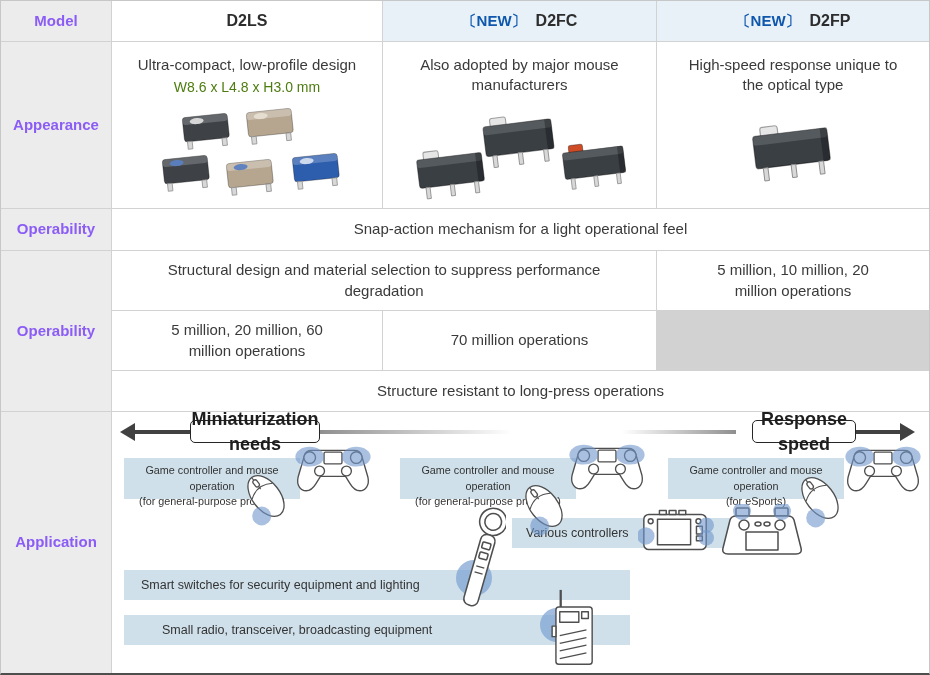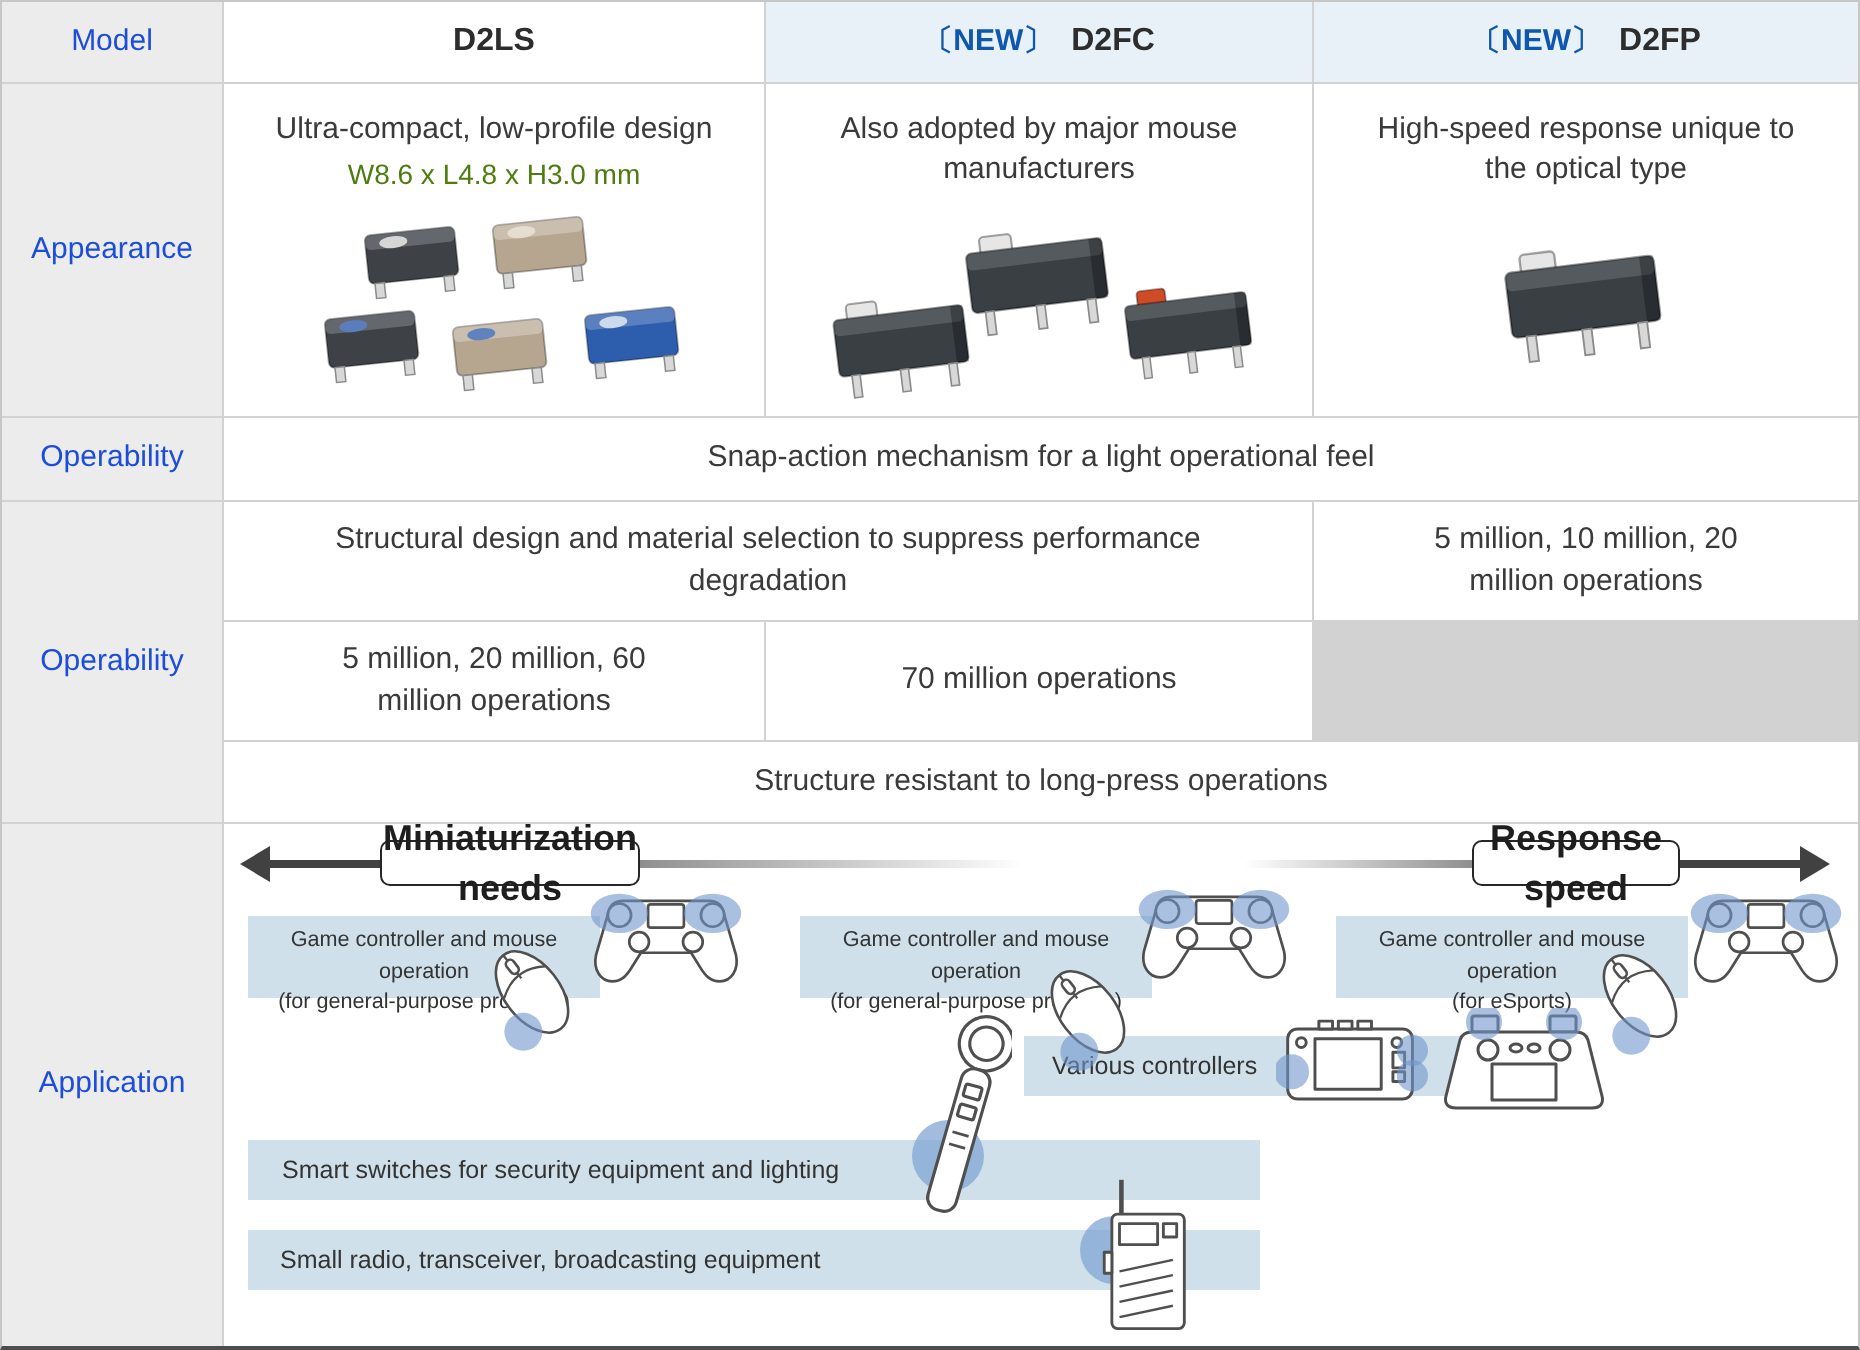--- a/index.html
+++ b/index.html
@@ -7,21 +7,21 @@
   .page { width:930px; height:675px; position:relative; background:#fff; }
   .tbl {
     position:absolute; inset:0;
     display:grid;
     grid-template-columns:110px 270px 273px 1fr;
     grid-template-rows:40px 166px 41px 59px 59px 40px 1fr;
     gap:1px; background:#d2d2d2;
     border:1px solid #c7c7c7; border-bottom:2px solid #4e4e4e;
   }
   .cell { background:#fff; display:flex; align-items:center; justify-content:center; text-align:center; font-size:15px; line-height:1.35; }
-  .rowlabel { background:#ececec; font-weight:normal; color:#1d4ed8; }
+  .rowlabel { background:#ececec; font-weight:bold; color:#8b5cf6; }
   .mhead { font-weight:bold; font-size:16px; color:#2d2d2d; gap:9px; }
   .newhead { background:#e8f1f8; }
   .new-badge { color:#0f57ad; font-weight:bold; font-size:15px; }
   .pad { padding:0 30px; }
   .app-cell { flex-direction:column; justify-content:flex-start; padding-top:13px; }
   .app-title { font-size:15px; padding:0 14px; }
   .app-dims { font-size:14px; color:#4d7c0f; margin-top:3px; }
   .art { position:relative; margin-top:8px; }
   .sw { position:absolute; }
   .swb-dark { fill:#3e4246; } .swb-beige { fill:#b6a58f; } .swb-blue { fill:#2d5dad; }
@@ -187,21 +187,21 @@
     <div class="cell" style="grid-column:2/5;">Structure resistant to long-press operations</div>
 
     <div class="cell rowlabel">Application</div>
     <div class="cell appzone" style="grid-column:2/5;">
 
       <div class="axis-head left" style="left:8px;"></div>
       <div class="axis-line" style="left:22px;width:58px;"></div>
       <div class="axis-label" style="left:78px;width:130px;">Miniaturization needs</div>
       <div class="axis-fade-l" style="left:208px;width:192px;"></div>
       <div class="axis-fade-r" style="left:510px;width:114px;"></div>
-      <div class="axis-label" style="left:624px;width:104px;">Response speed</div>
+      <div class="axis-label" style="left:640px;width:104px;">Response speed</div>
       <div class="axis-line" style="left:728px;width:60px;"></div>
       <div class="axis-head right" style="left:788px;"></div>
 
       <div class="game-text" style="left:12px;top:46px;width:176px;height:41px;">
         <div>Game controller and mouse operation</div>
         <div>(for general-purpose products)</div>
       </div>
       <svg class="ill" style="left:178px;top:32px;" width="86" height="54" viewBox="0 0 96 60">
         <path d="M24,7 h48 c4,0 7,2 8,6 l7,24 c2,9 -3,15 -9,15 c-5,0 -8,-3 -11,-8 l-5,-8 h-28 l-5,8 c-3,5 -6,8 -11,8 c-6,0 -11,-6 -9,-15 l7,-24 c1,-4 4,-6 8,-6 z" class="line"></path>
         <rect x="38" y="9" width="20" height="13" rx="1.5" class="line"></rect>
@@ -293,21 +293,21 @@
           <circle cx="60" cy="21" r="5" class="line"></circle>
         <ellipse cx="38" cy="20" rx="3" ry="2" class="line"></ellipse>
           <ellipse cx="47" cy="20" rx="3" ry="2" class="line"></ellipse>
         <rect x="26" y="28" width="32" height="18" class="line"></rect>
         <circle cx="22" cy="7" r="9" class="hl"></circle>
           <circle cx="62" cy="7" r="9" class="hl"></circle>
       </svg>
 
       <div class="bluebar" style="left:12px;top:158px;width:506px;height:30px;padding-left:17px;">Smart switches for security equipment and lighting</div>
 
-      <div class="bluebar" style="left:12px;top:203px;width:506px;height:30px;padding-left:16px;">Small radio, transceiver, broadcasting equipment</div>
+      <div class="bluebar" style="left:12px;top:203px;width:506px;height:30px;padding-left:38px;">Small radio, transceiver, broadcasting equipment</div>
 
       <div class="hl-dot" style="left:344px;top:148px;width:36px;height:36px;"></div>
       <svg class="ill" style="left:346px;top:90px;" width="48" height="118" viewBox="0 0 46 112">
         <g transform="rotate(16 23 56)">
           <circle cx="23" cy="17" r="13" class="line"></circle>
             <circle cx="23" cy="17" r="8" class="line"></circle>
           <rect x="16" y="30" width="14" height="70" rx="6" class="line"></rect>
           <rect x="19" y="38" width="8" height="6" rx="1" class="line"></rect>
             <rect x="19" y="48" width="8" height="6" rx="1" class="line"></rect>
           <line x1="19" y1="62" x2="27" y2="62" class="so"></line>

